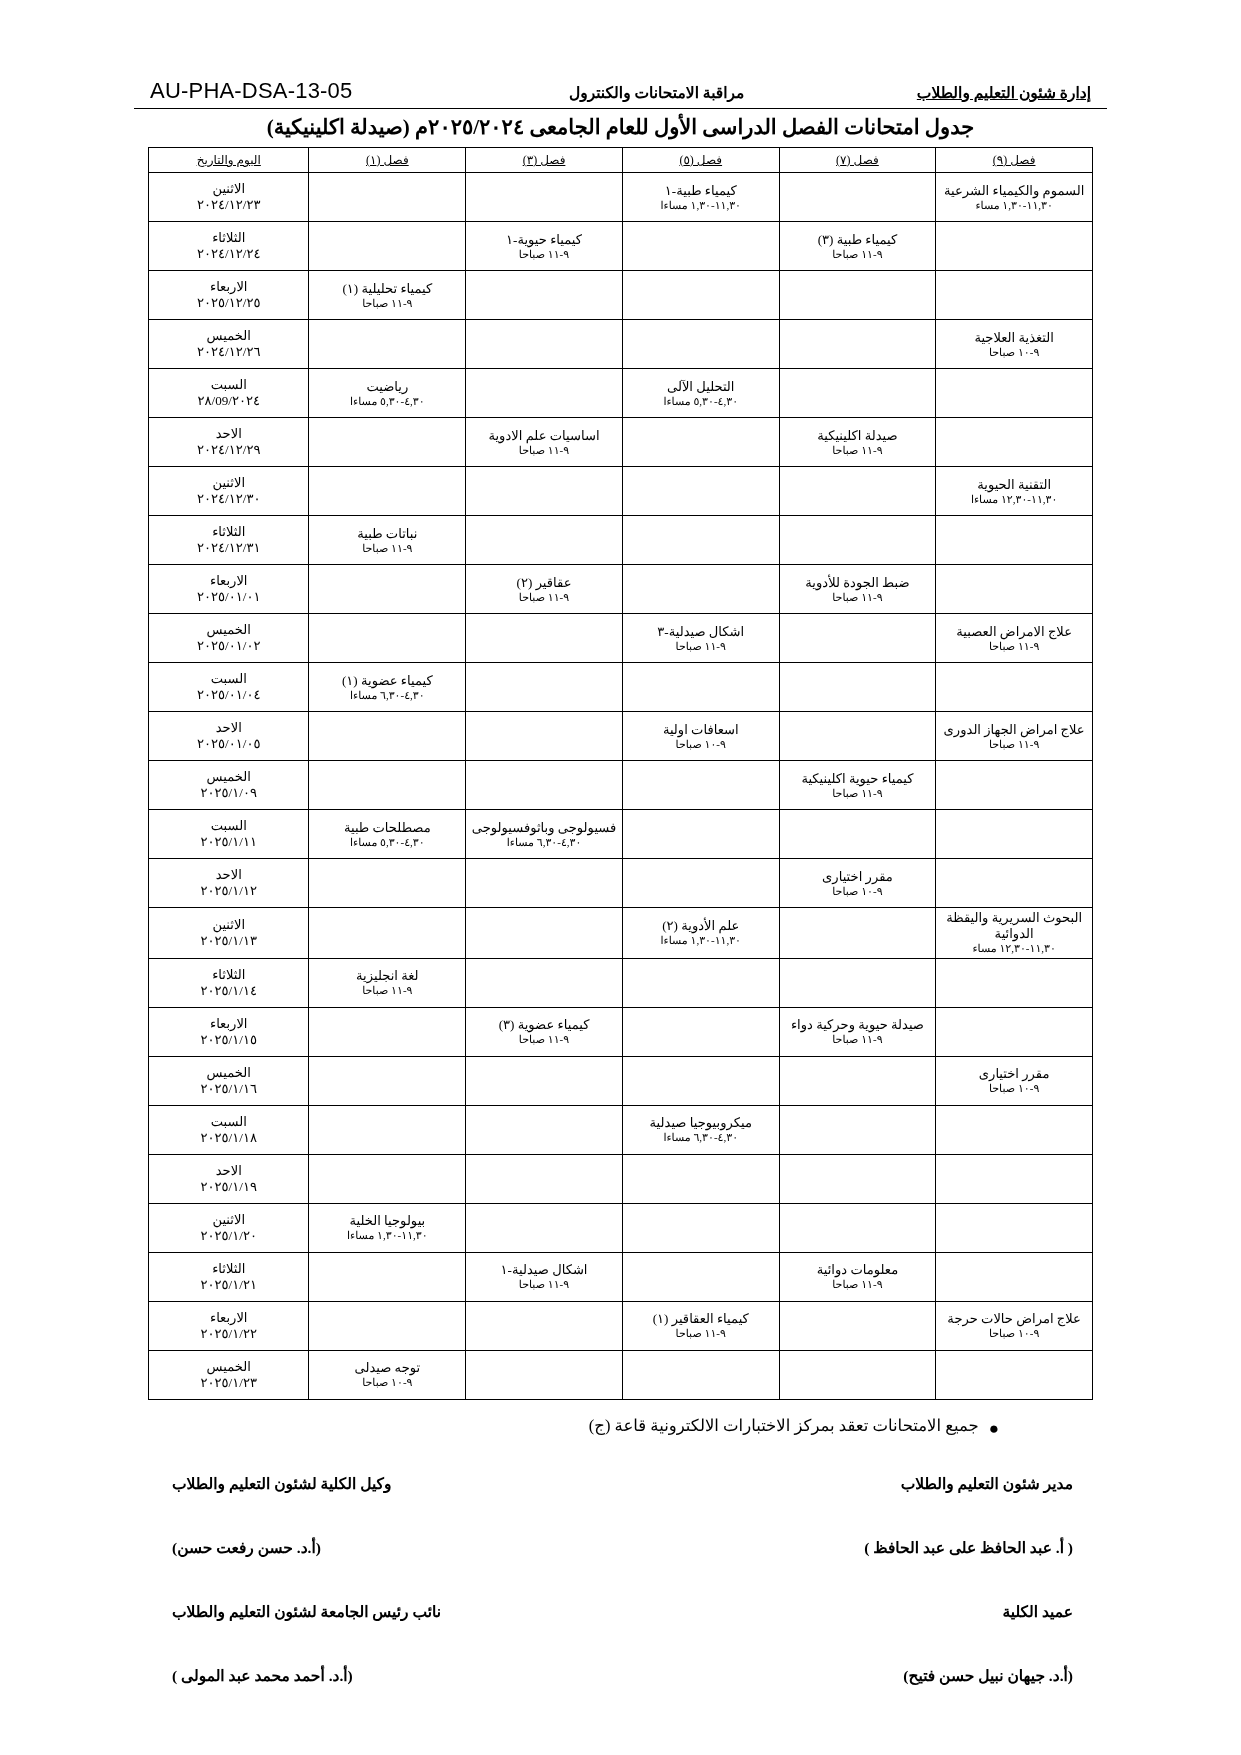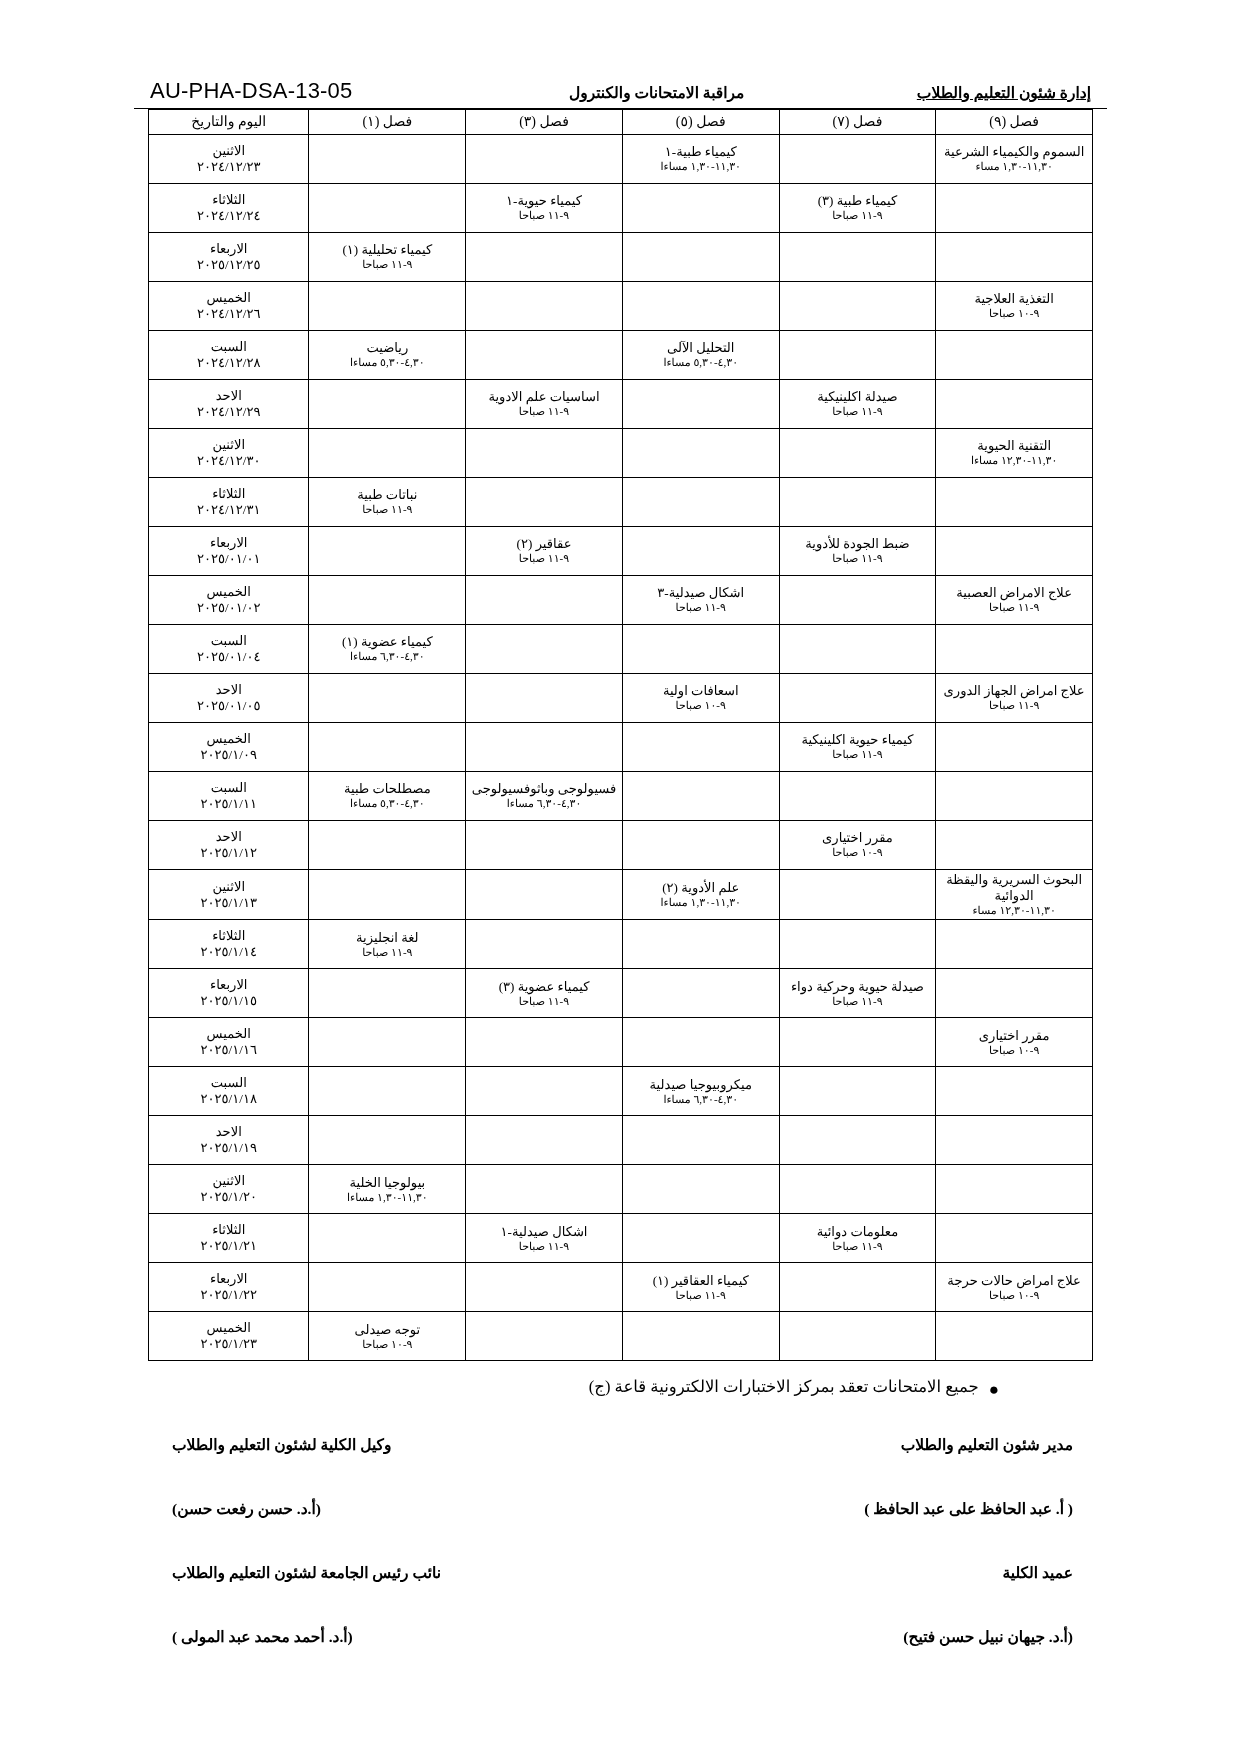--- a/index.html
+++ b/index.html
@@ -72,21 +72,22 @@
     border: 1px solid #000;
     text-align: center;
     vertical-align: middle;
     padding: 2px 2px;
     overflow: hidden;
     word-wrap: break-word;
   }
   table.schedule th {
     font-weight: normal;
     height: 20px;
-    font-size: 14px;
+    font-size: 12px;
+    text-decoration: underline;
   }
   table.schedule td {
     height: 44px;
   }
   col.c-date { width: 17.0%; }
   col.c-f1   { width: 16.6%; }
   col.c-f3   { width: 16.6%; }
   col.c-f5   { width: 16.6%; }
   col.c-f7   { width: 16.6%; }
   col.c-f9   { width: 16.6%; }
@@ -136,20 +137,21 @@
 
 <div class="page">
 
   <div class="doc-header">
     <span class="hdr-right">إدارة شئون التعليم والطلاب</span>
     <span class="hdr-mid">مراقبة الامتحانات والكنترول</span>
     <span class="hdr-code">AU-PHA-DSA-13-05</span>
   </div>
   <div class="rule"></div>
 
+  <div class="doc-title">جدول امتحانات الفصل الدراسى الأول للعام الجامعى ٢٠٢٥/٢٠٢٤م (صيدلة اكلينيكية)</div>
 
   <table class="schedule">
     <colgroup>
       <col class="c-f9">
         <col class="c-f7">
         <col class="c-f5">
         <col class="c-f3">
         <col class="c-f1">
         <col class="c-date">
     </colgroup>
@@ -233,21 +235,21 @@
             <span class="cell-name">التحليل الآلى</span>
             <span class="cell-time">٤,٣٠-٥,٣٠ مساءا</span>
           </td>
           <td></td>
           <td>
             <span class="cell-name">رياضيت</span>
             <span class="cell-time">٤,٣٠-٥,٣٠ مساءا</span>
           </td>
           <td>
             <span class="date-day">السبت</span>
-            <span class="date-num">٢٠٢٤/١٢/٢٨</span>
+            <span class="date-num">٢٠٢٤/09/٢٨</span>
           </td>
         </tr>
         <tr>
           <td></td>
           <td>
             <span class="cell-name">صيدلة اكلينيكية</span>
             <span class="cell-time">٩-١١ صباحا</span>
           </td>
           <td></td>
           <td>

